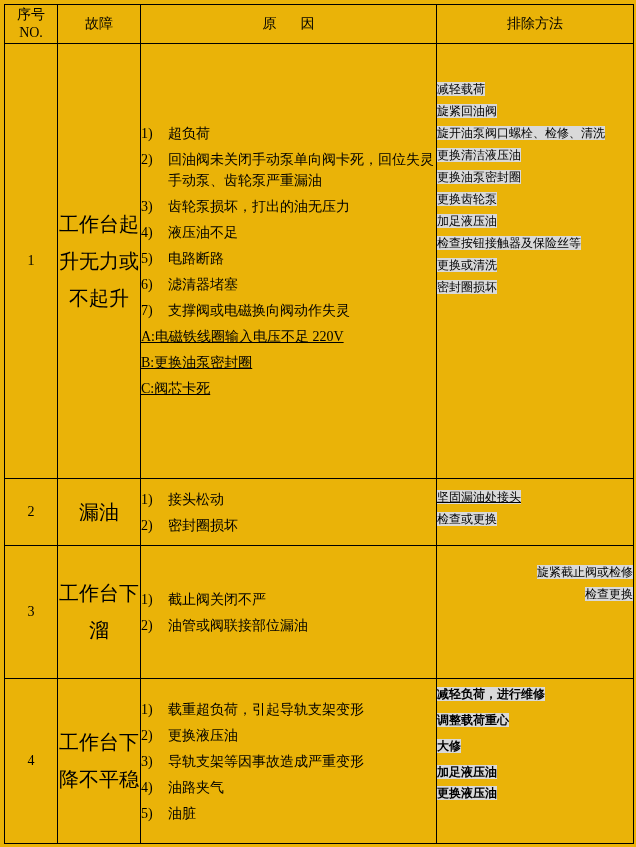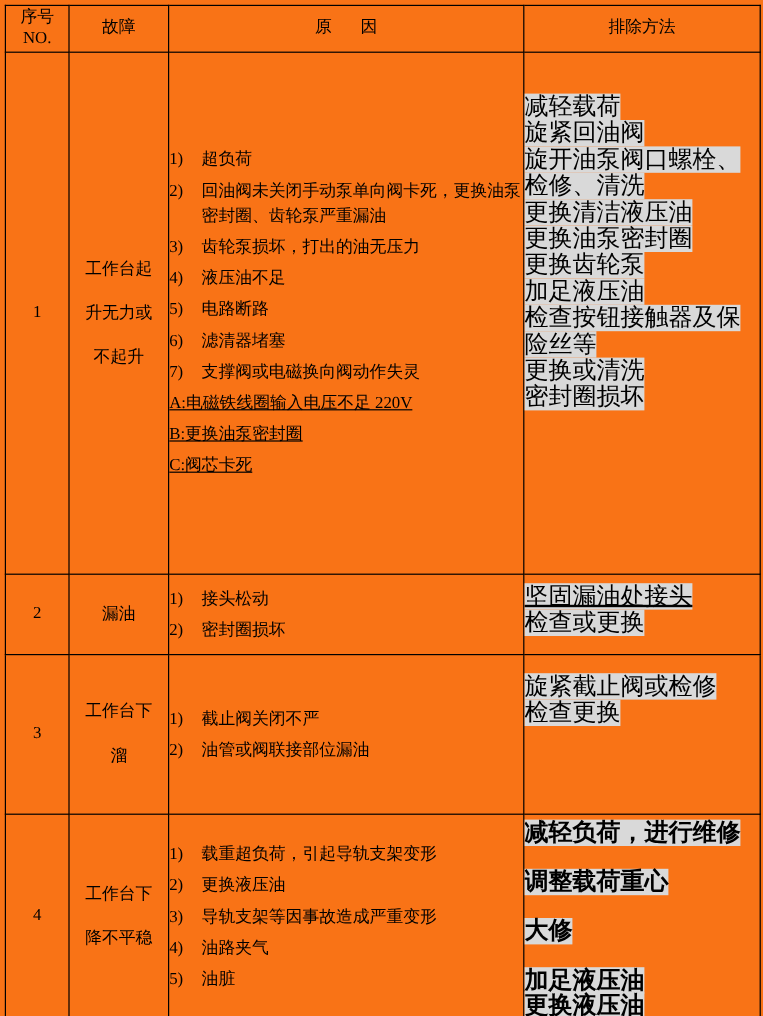--- a/index.html
+++ b/index.html
@@ -1,21 +1,21 @@
 <!DOCTYPE html>
 <html><head>
 <meta charset="utf-8">
 <style>
   html, body { margin: 0; padding: 0; background: #ffffff; }
   .page {
     width: 636px;
     height: 847px;
     box-sizing: border-box;
     padding: 4px 3px 4px 4px;
-    background: #f97316;
+    background: #eab308;
     color: #000000;
     font-family: "Liberation Serif", "DejaVu Serif", serif;
     font-size: 14px;
     overflow: hidden;
   }
   table.tt {
     border-collapse: collapse;
     table-layout: fixed;
     width: 629px;
   }
@@ -35,46 +35,46 @@
   .hdr-cause-gap { display: inline-block; width: 24px; }
 
   .no-cell {
     text-align: center;
     vertical-align: middle;
     font-size: 14px;
   }
   .fault-cell {
     text-align: center;
     vertical-align: middle;
-    font-size: 14px;
+    font-size: 20px;
   }
   .fault-cell .fl { line-height: 37px; }
 
   .cause-cell {
     vertical-align: middle;
     padding: 0 6px 0 13px;
     font-size: 14px;
   }
   .cause-item { display: flex; margin: 5px 0; line-height: 21px; }
   .cause-item .num { flex: 0 0 27px; }
   .cause-item .txt { flex: 1 1 auto; }
   .cause-item.plain { display: block; text-decoration: underline; }
 
   .method-cell {
     vertical-align: top;
     padding: 0 4px 0 4px;
-    font-size: 20px;
+    font-size: 12px;
   }
   .r1 .method-cell { padding-top: 34px; }
   .r2 .method-cell { padding-top: 7px; margin-top: 41px; }
-  .r3 .method-cell { padding-top: 15px; }
+  .r3 .method-cell { padding-top: 15px; text-align: right; }
   .r4 .method-cell { padding-top: 5px; }
   .m-line { line-height: 22px; }
   .r4 .m-line { line-height: 21px; font-weight: bold; }
-  .r4 .m-line.gap { margin-top: 20px; }
+  .r4 .m-line.gap { margin-top: 5px; }
   .m-line .hl { background: #d9d9d9; }
   .m-line .hl.ul { text-decoration: underline; }
 </style>
 </head>
 <body>
 
 <div class="page">
   <table class="tt">
     <colgroup>
       <col style="width:53px">
@@ -100,21 +100,21 @@
         <div class="fl">升无力或</div>
         <div class="fl">不起升</div>
       </td>
       <td class="cause-cell">
         <div class="cause-item">
               <span class="num">1)</span>
               <span class="txt">超负荷</span>
             </div>
         <div class="cause-item">
               <span class="num">2)</span>
-              <span class="txt">回油阀未关闭手动泵单向阀卡死，更换油泵密封圈、齿轮泵严重漏油</span>
+              <span class="txt">回油阀未关闭手动泵单向阀卡死，回位失灵手动泵、齿轮泵严重漏油</span>
             </div>
         <div class="cause-item">
               <span class="num">3)</span>
               <span class="txt">齿轮泵损坏，打出的油无压力</span>
             </div>
         <div class="cause-item">
               <span class="num">4)</span>
               <span class="txt">液压油不足</span>
             </div>
         <div class="cause-item">

